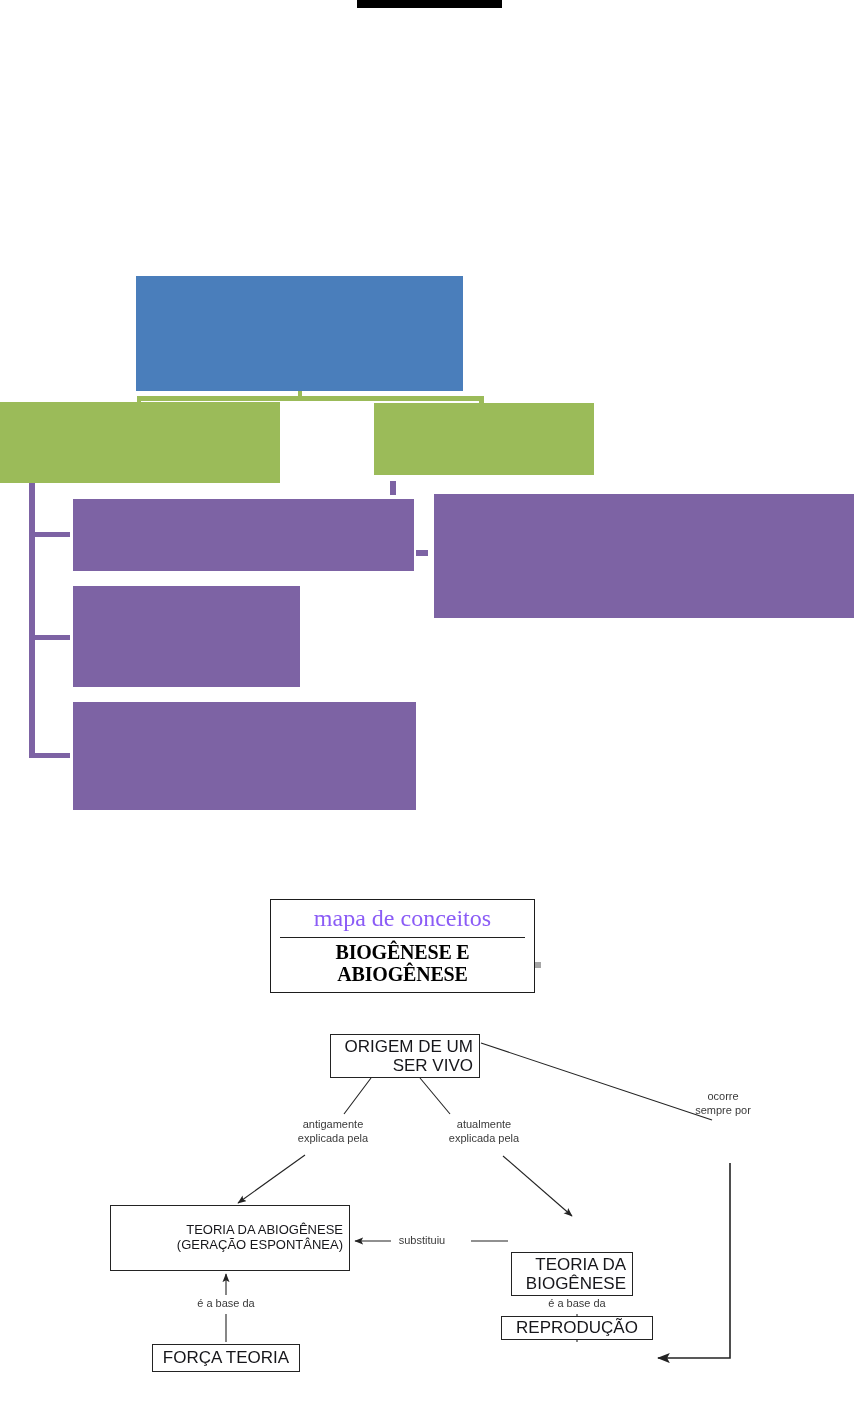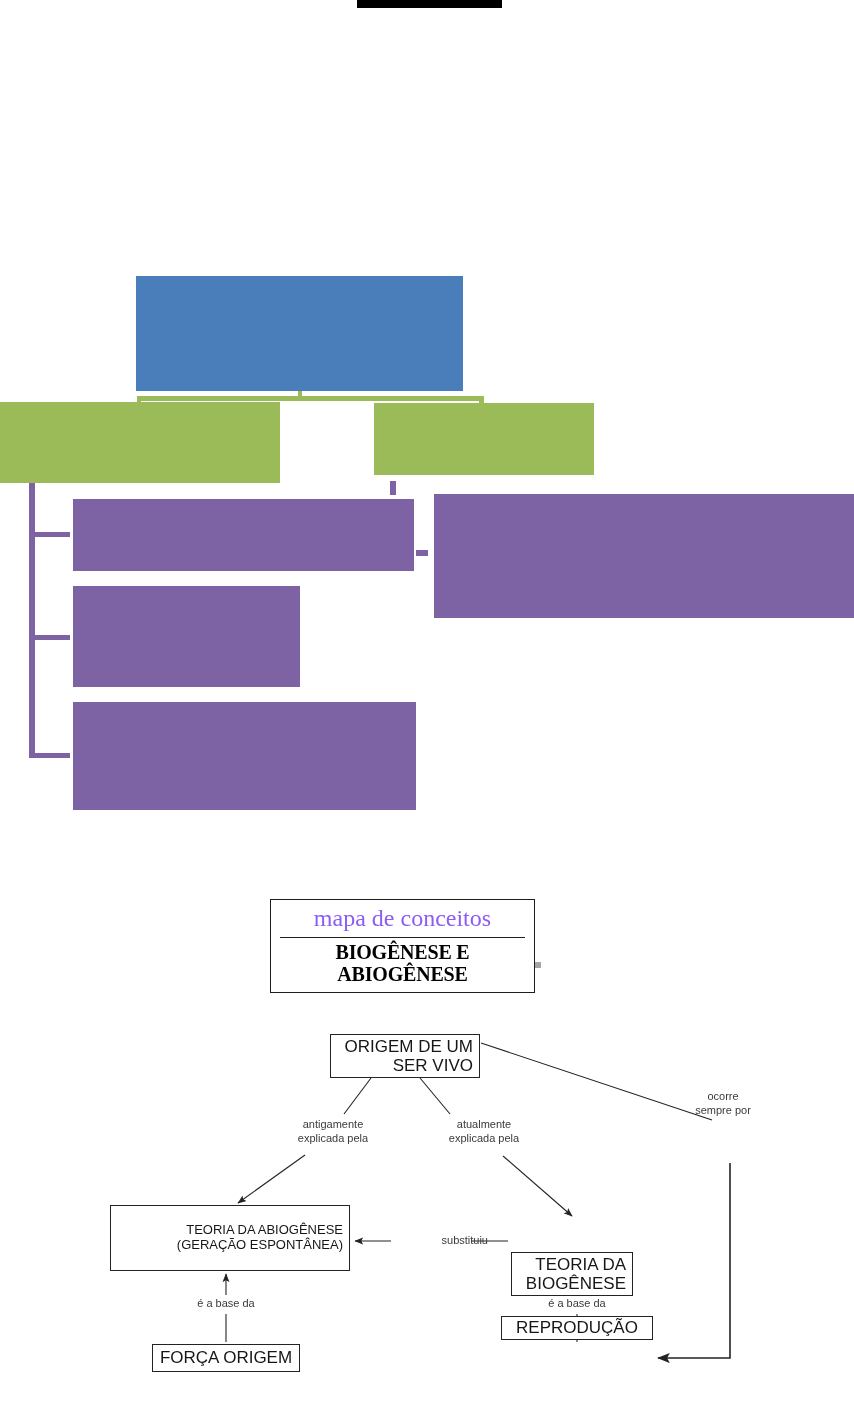--- a/index.html
+++ b/index.html
@@ -247,21 +247,21 @@
     font-family: "Liberation Sans", sans-serif;
     font-size: 11px;
     color: #3a3a3a;
     text-align: center;
     line-height: 1.25;
     white-space: pre-line;
   }
   .lbl-antigamente { left: 281px; top: 1118px; width: 104px; }
   .lbl-atualmente  { left: 432px; top: 1118px; width: 104px; }
   .lbl-ocorre      { left: 675px; top: 1090px; width: 96px; }
-  .lbl-substituiu  { left: 414px; top: 1234px; width: 74px; text-align: right; }
+  .lbl-substituiu  { left: 385px; top: 1234px; width: 74px; }
   .lbl-base-left   { left: 171px; top: 1297px; width: 110px; }
   .lbl-base-right  { left: 522px; top: 1297px; width: 110px; }
 
   
   .edges {
     position: absolute;
     left: 0;
     top: 0;
     width: 854px;
     height: 1421px;
@@ -341,21 +341,21 @@
   <div class="node node-origin">ORIGEM DE UM
 SER VIVO</div>
 
   <div class="node node-abiogenese">TEORIA DA
 ABIOGÊNESE
 (GERAÇÃO ESPONTÂNEA)</div>
 
   <div class="node node-biogenese">TEORIA DA
 BIOGÊNESE</div>
 
-  <div class="node node-forca">FORÇA ORIGEM</div>
+  <div class="node node-forca">FORÇA TEORIA</div>
 
   <div class="node node-reproducao">REPRODUÇÃO</div>
 
   <div class="edge-label lbl-antigamente">antigamente
 explicada pela</div>
 
   <div class="edge-label lbl-atualmente">atualmente
 explicada pela</div>
 
   <div class="edge-label lbl-ocorre">ocorre

